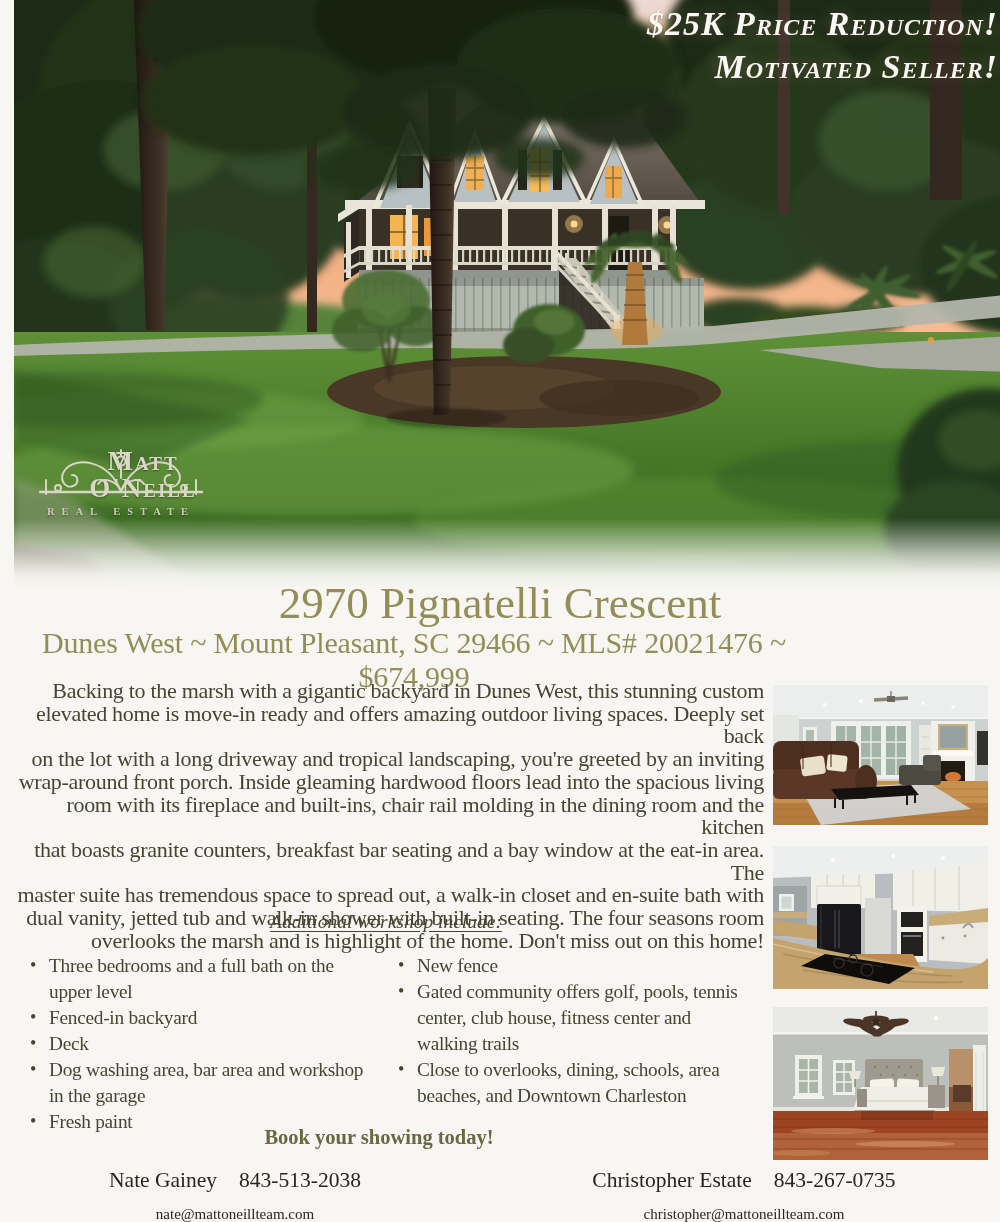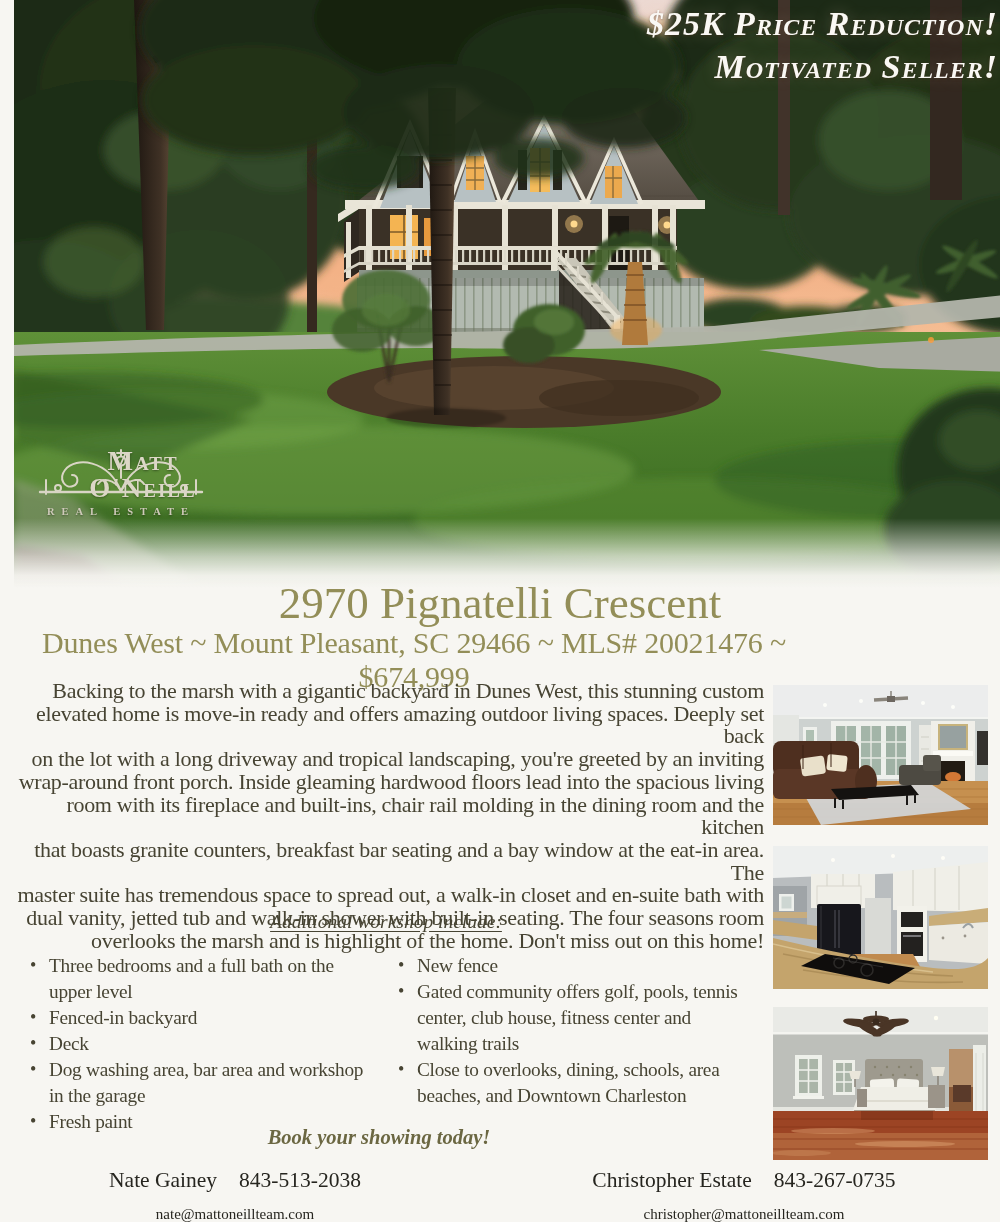--- a/index.html
+++ b/index.html
@@ -32,21 +32,21 @@
              font-style:italic;font-size:19.5px;text-decoration:underline;
              text-underline-offset:3px;}
   .col{position:absolute;list-style:none;margin:12px;padding:0;}
   .col-left{left:14px;top:941px;width:366px;}
   .col-right{left:382px;top:941px;width:382px;}
   .col li{position:relative;padding-left:23px;font-size:19.3px;line-height:26px;
           letter-spacing:-.25px;white-space:pre-line;}
   .col li::before{content:"\2022";position:absolute;left:4px;top:-1px;font-size:18px;}
 
   .cta{position:absolute;left:8px;top:1126px;width:742px;text-align:center;
-       font-weight:bold;font-style:italic;font-size:20.5px;color:#6b6742;}
+       font-weight:bold;font-size:20.5px;color:#6b6742;}
 
   .contact{position:absolute;text-align:center;color:#26251f;}
   .contact-left{left:60px;top:1167px;width:350px;}
   .contact-right{left:553px;top:1167px;width:382px;}
   .contact .row{display:flex;justify-content:center;gap:22px;font-size:21.5px;line-height:26px;}
   .contact .email{font-size:15px;line-height:24px;margin-top:9px;}
 
   
   .thumb{position:absolute;left:773px;width:215px;overflow:hidden;}
   .thumb svg{display:block;}

